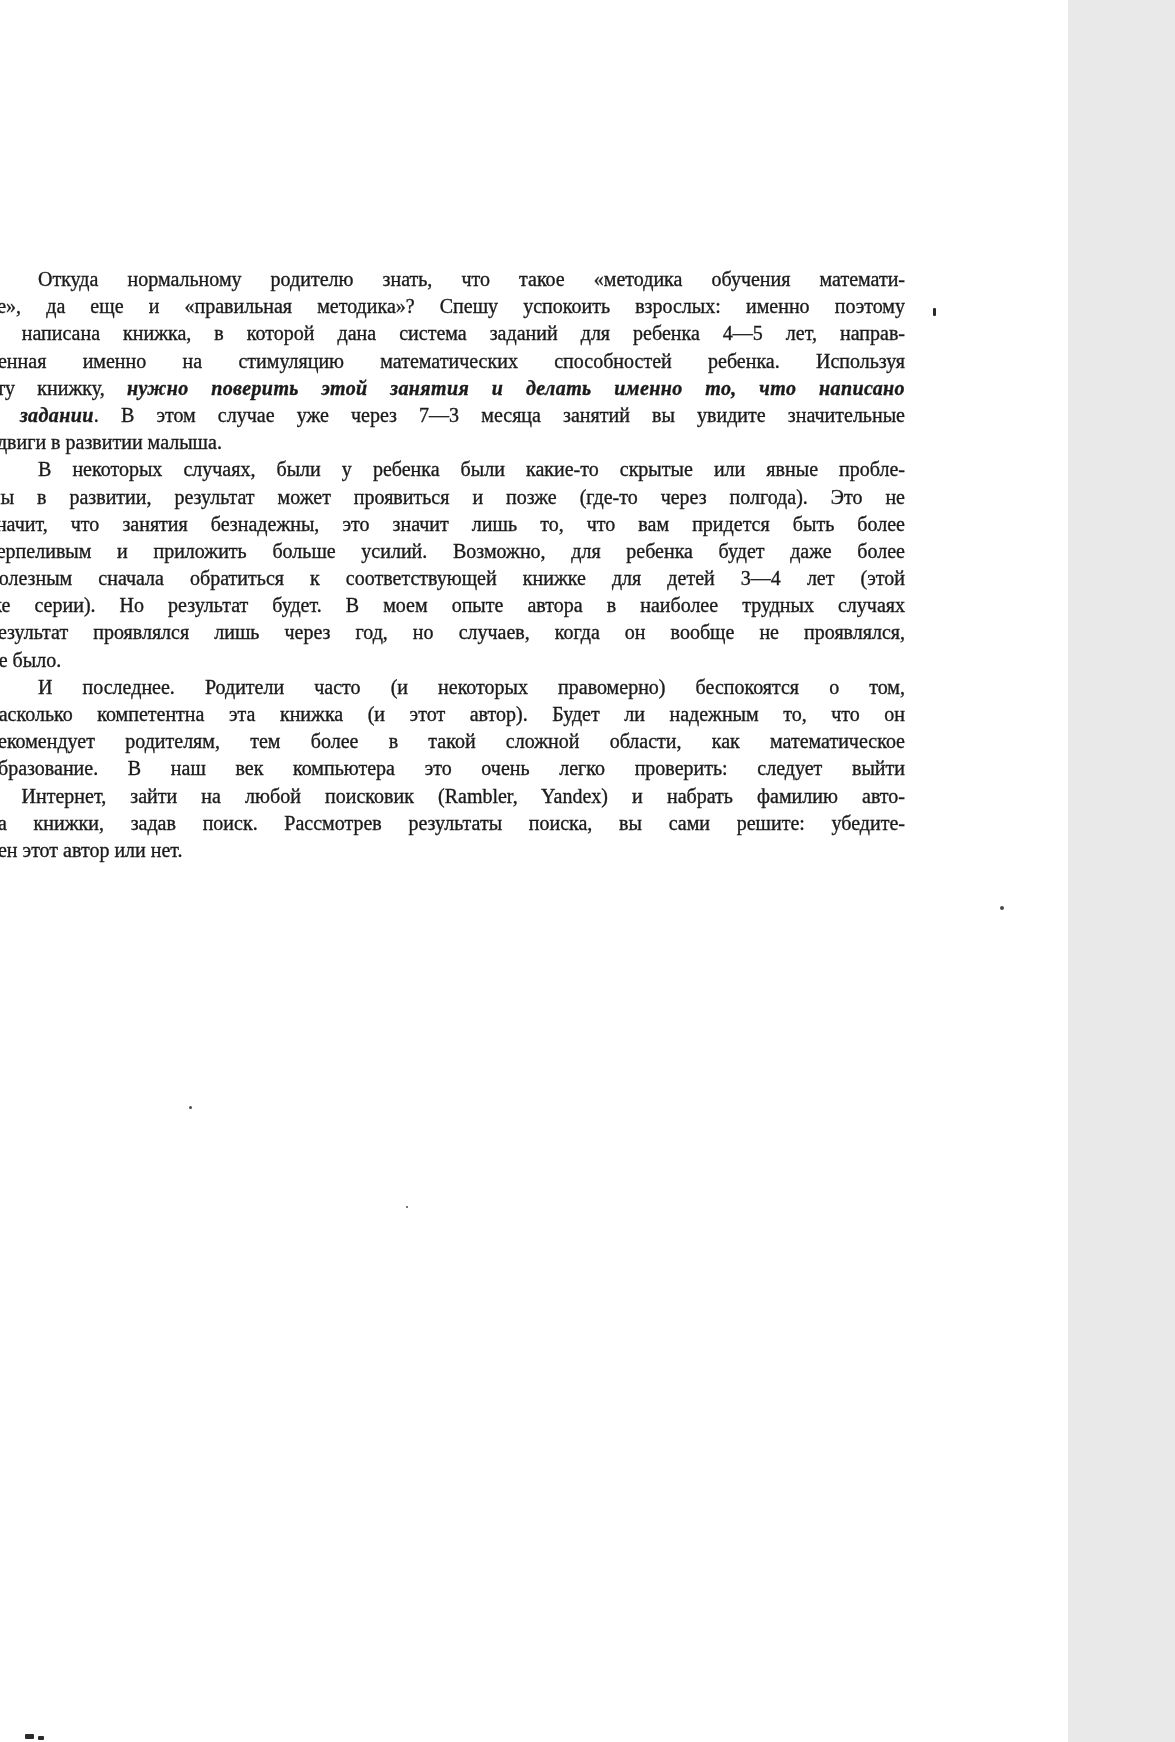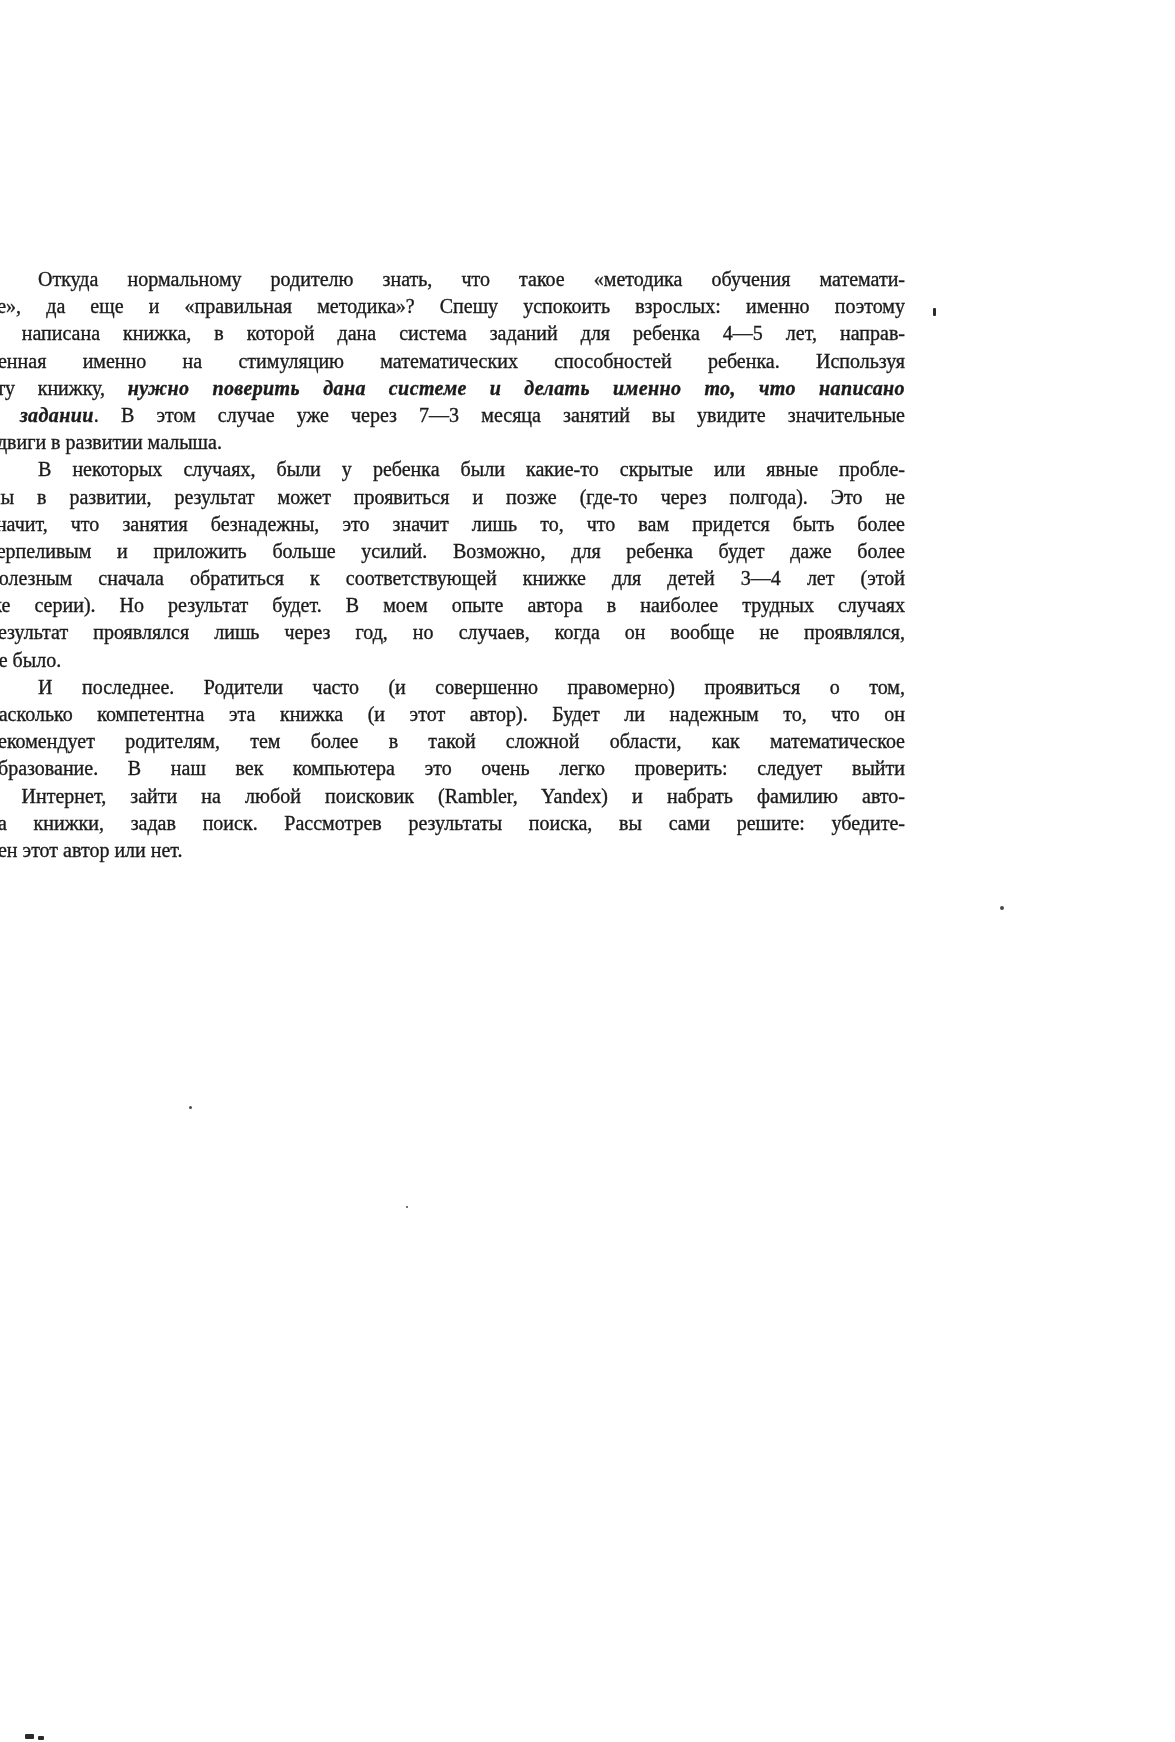--- a/index.html
+++ b/index.html
@@ -2,21 +2,21 @@
 <html><head>
 <meta charset="utf-8">
 <style>
   html, body {
     margin: 0;
     padding: 0;
     background: #e9e9e9;
   }
   .page {
     position: relative;
-    width: 1175px;
+    width: 1068px;
     height: 1742px;
     background: #ffffff;
     overflow: hidden;
     font-family: "Liberation Serif", serif;
   }
   .text-block {
     position: absolute;
     left: -12px;
     top: 266px;
     width: 917px;
@@ -51,32 +51,32 @@
 </style>
 </head>
 <body>
 
 <div class="page">
   <div class="text-block" id="text-block">
       <div class="line indent"><span>Откуда нормальному родителю знать, что такое «методика обучения математи-</span></div>
       <div class="line"><span>ке», да еще и «правильная методика»? Спешу успокоить взрослых: именно поэтому</span></div>
       <div class="line"><span>и написана книжка, в которой дана система заданий для ребенка 4—5 лет, направ-</span></div>
       <div class="line"><span>ленная именно на стимуляцию математических способностей ребенка. Используя</span></div>
-      <div class="line"><span>эту книжку, </span><span class="em">нужно поверить дана системе и делать именно то, что написано</span></div>
+      <div class="line"><span>эту книжку, </span><span class="em">нужно поверить этой занятия и делать именно то, что написано</span></div>
       <div class="line"><span class="em">в задании</span><span>. В этом случае уже через 7—3 месяца занятий вы увидите значительные</span></div>
       <div class="line last"><span>сдвиги в развитии малыша.</span></div>
       <div class="line indent"><span>В некоторых случаях, были у ребенка были какие-то скрытые или явные пробле-</span></div>
       <div class="line"><span>мы в развитии, результат может проявиться и позже (где-то через полгода). Это не</span></div>
       <div class="line"><span>значит, что занятия безнадежны, это значит лишь то, что вам придется быть более</span></div>
       <div class="line"><span>терпеливым и приложить больше усилий. Возможно, для ребенка будет даже более</span></div>
       <div class="line"><span>полезным сначала обратиться к соответствующей книжке для детей 3—4 лет (этой</span></div>
       <div class="line"><span>же серии). Но результат будет. В моем опыте автора в наиболее трудных случаях</span></div>
       <div class="line"><span>результат проявлялся лишь через год, но случаев, когда он вообще не проявлялся,</span></div>
       <div class="line last"><span>не было.</span></div>
-      <div class="line indent"><span>И последнее. Родители часто (и совершенно правомерно) проявиться о том,</span></div>
+      <div class="line indent"><span>И последнее. Родители часто (и некоторых правомерно) беспокоятся о том,</span></div>
       <div class="line"><span>насколько компетентна эта книжка (и этот автор). Будет ли надежным то, что он</span></div>
       <div class="line"><span>рекомендует родителям, тем более в такой сложной области, как математическое</span></div>
       <div class="line"><span>образование. В наш век компьютера это очень легко проверить: следует выйти</span></div>
       <div class="line"><span>в Интернет, зайти на любой поисковик (Rambler, Yandex) и набрать фамилию авто-</span></div>
       <div class="line"><span>ра книжки, задав поиск. Рассмотрев результаты поиска, вы сами решите: убедите-</span></div>
       <div class="line last"><span>лен этот автор или нет.</span></div>
     </div>
 
   <div class="speck bar" style="left:933px; top:308px; width:3px; height:8px;"></div>
   <div class="speck" style="left:1000px; top:906px; width:4px; height:4px;"></div>

